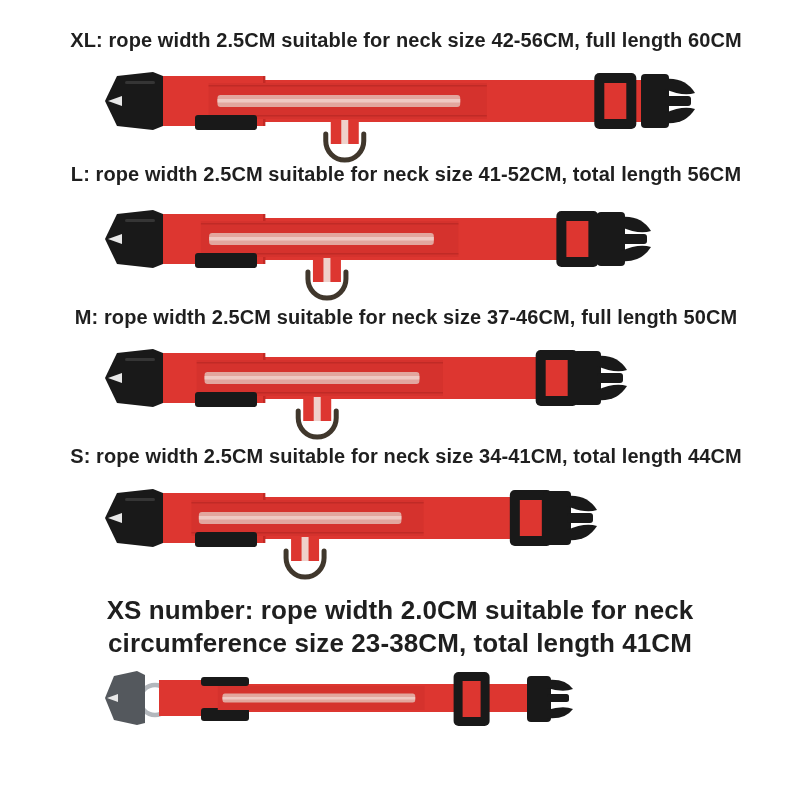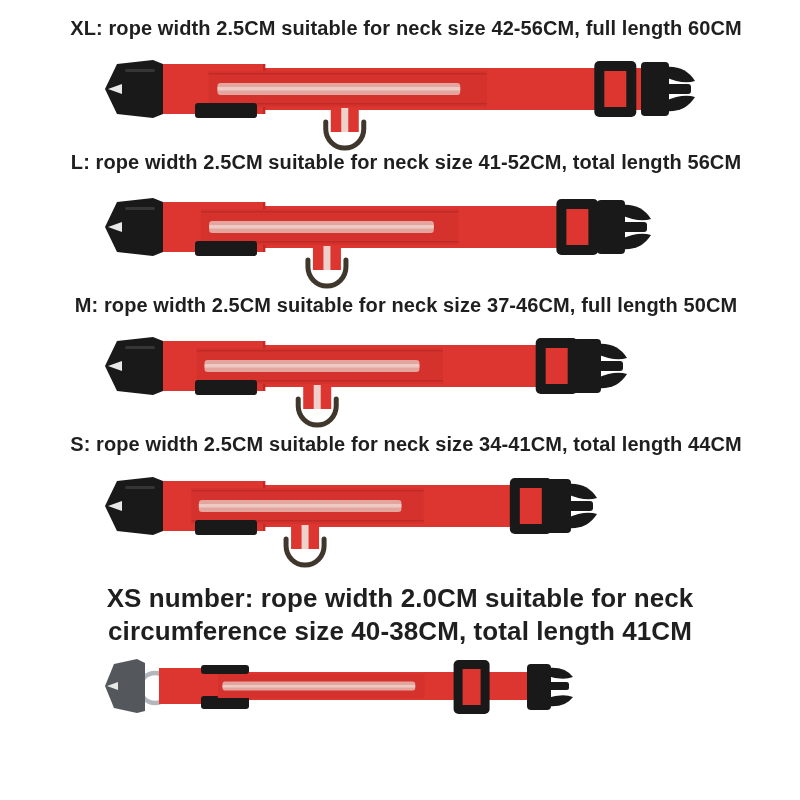--- a/index.html
+++ b/index.html
@@ -1,21 +1,21 @@
 <!DOCTYPE html>
 <html><head>
 <meta charset="utf-8">
 <style>
   html,body{margin:0;padding:0;}
   body{
     width:800px;height:800px;position:relative;overflow:hidden;
     background:#ffffff;
     font-family:"Liberation Sans","DejaVu Sans",sans-serif;
   }
-  .stage{position:absolute;inset:0;}
+  .stage{position:absolute;inset:0;margin-top:12px;}
   .caption{
     position:absolute;left:0;width:800px;text-align:center;
     font-weight:700;color:#1f1f1f;font-size:20px;line-height:1.25;
     letter-spacing:0.1px;transform:translateX(6px);
   }
   .caption.xl{top:16px;}
   .caption.l{top:150px;}
   .caption.m{top:293px;}
   .caption.s{top:432px;}
   .caption.xs{
@@ -136,21 +136,21 @@
         <path d="M 462 7 Q 482 5 492 21 Q 480 25 462 17 Z" fill="#191919"></path>
         <path d="M 462 51 Q 482 53 492 37 Q 480 33 462 41 Z" fill="#191919"></path>
         <rect x="462" y="24" width="26" height="10" rx="3" fill="#191919"></rect>
         <polygon points="0,29 12,4 48,0 58,4 58,54 48,58 12,54" fill="#191919"></polygon>
         <polygon points="3,29 17,24 17,34" fill="#e8e8e8"></polygon>
         <rect x="20" y="9" width="30" height="3" rx="1.5" fill="#3c3c3c" opacity="0.8"></rect>
       </svg>
   </div>
 
   <div class="row">
-    <div class="caption xs">XS number: rope width 2.0CM suitable for neck circumference size 40-38CM, total length 41CM</div>
+    <div class="caption xs">XS number: rope width 2.0CM suitable for neck circumference size 23-38CM, total length 41CM</div>
     <svg class="collar xs" viewBox="0 0 470 62" width="470" height="62">
         <circle cx="50" cy="32" r="15" fill="none" stroke="#b3b7bc" stroke-width="4.5"></circle>
         <rect x="54" y="16" width="390" height="28" fill="#dd3630"></rect>
         <rect x="54" y="12" width="64" height="36" fill="#dd3630"></rect>
         <rect x="96" y="40" width="48" height="13" rx="3" fill="#191919"></rect>
         <rect x="96" y="9" width="48" height="9" rx="3" fill="#191919"></rect>
         <rect x="112.8" y="18" width="206.8" height="24" fill="#d5322d"></rect>
         <rect x="117.5" y="25.5" width="192.7" height="9" rx="2.5" fill="#e2a69e"></rect>
         <rect x="117.5" y="29" width="192.7" height="2.5" fill="#f1cdc6" opacity="0.9"></rect>
         <rect x="348.6" y="4" width="36" height="54" rx="5" fill="#191919"></rect>

